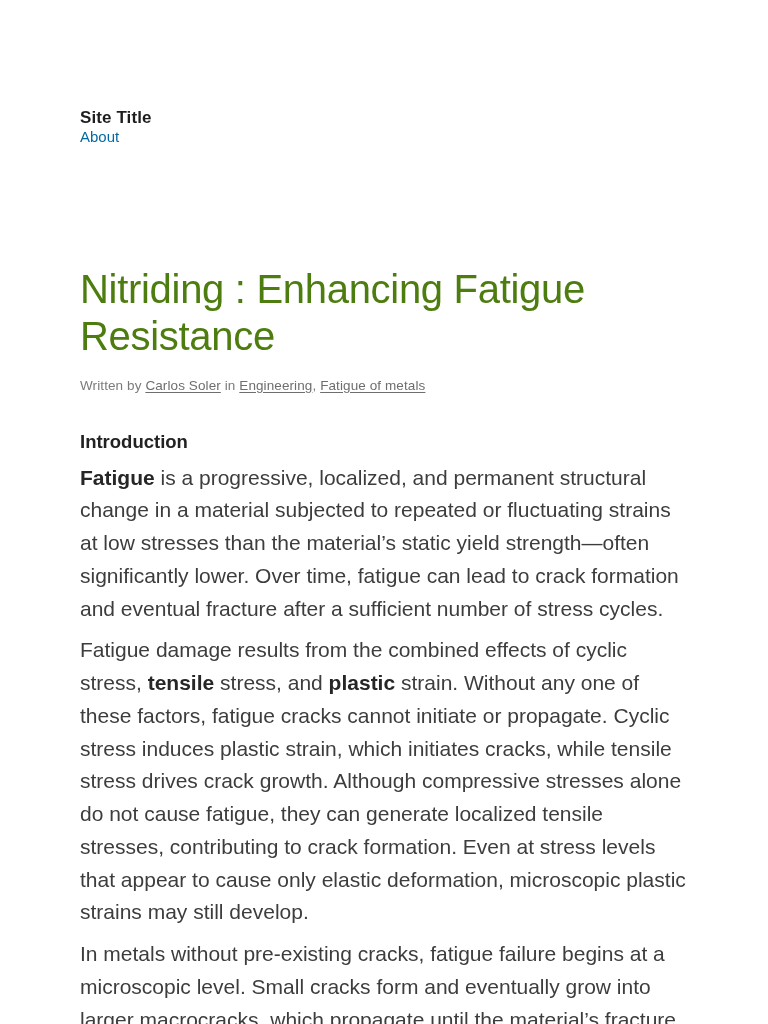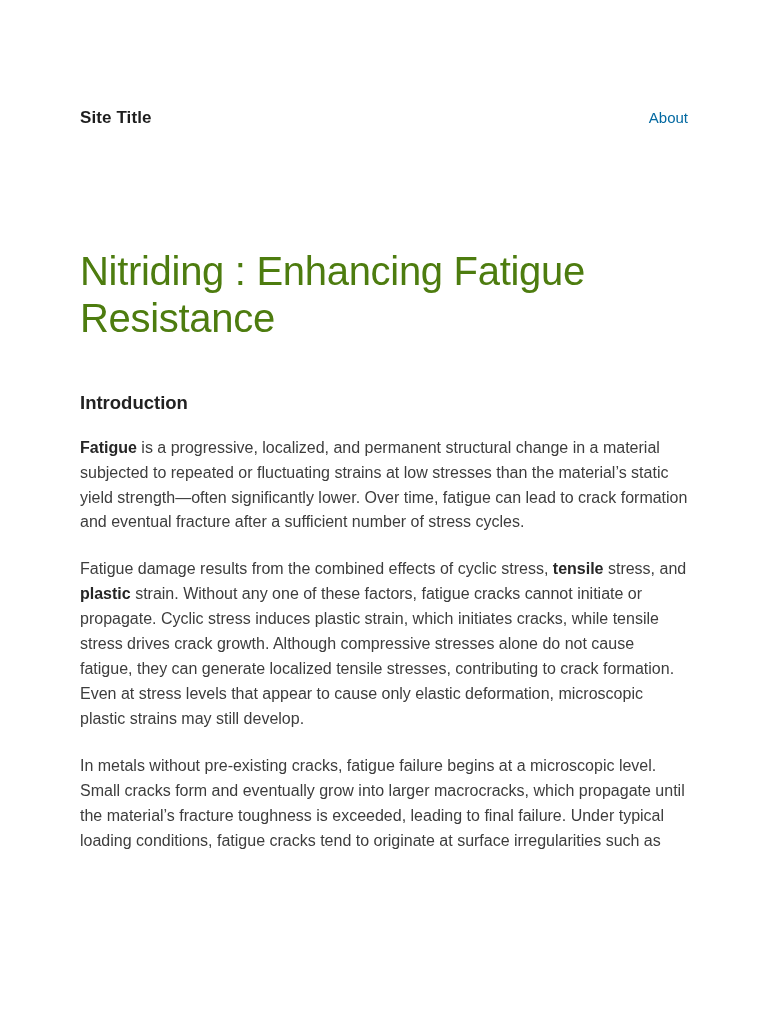--- a/index.html
+++ b/index.html
@@ -11,20 +11,21 @@
     font-family: "Liberation Sans", sans-serif;
     -webkit-font-smoothing: antialiased;
   }
   .page { padding: 0 80px; }
 
   .site-header {
     display: flex;
     justify-content: space-between;
     align-items: baseline;
     padding-top: 108px;
+    flex-direction: column;
   }
   .site-title {
     font-size: 17px;
     font-weight: 700;
     color: #1e1e1e;
     text-decoration: none;
     letter-spacing: 0.1px;
   }
   .nav-link {
     font-size: 15px;
@@ -48,29 +49,29 @@
     color: #7b7b7b;
     letter-spacing: 0.1px;
   }
   .byline-link {
     color: #6e6e6e;
     text-decoration: underline;
     text-underline-offset: 2px;
   }
 
   .section-heading {
-    margin-top: 50px;
+    margin-top: 38px;
     font-size: 18.5px;
     font-weight: 700;
     color: #222222;
   }
 
   .body-para {
-    margin-top: 22px;
-    font-size: 16px;
+    margin-top: 9px;
+    font-size: 21px;
     line-height: 1.56;
     color: #3d3d3d;
     max-width: 608px;
   }
   .body-para strong {
     font-weight: 700;
     color: #262626;
   }
 </style>
 </head>
@@ -80,20 +81,21 @@
 
   <header class="site-header">
     <a href="#" class="site-title">Site Title</a>
     <nav><a href="#" class="nav-link">About</a></nav>
   </header>
 
   <main>
 
     <h1 class="post-title">Nitriding : Enhancing Fatigue Resistance</h1>
 
+    <p class="byline"><span>Written by </span><a href="#" class="byline-link">Carlos Soler</a><span> in </span><a href="#" class="byline-link">Engineering</a><span>, </span><a href="#" class="byline-link">Fatigue of metals</a></p>
 
     <h2 class="section-heading">Introduction</h2>
 
     <p class="body-para"><strong>Fatigue</strong><span> is a progressive, localized, and permanent structural change in a material subjected to repeated or fluctuating strains at low stresses than the material’s static yield strength—often significantly lower. Over time, fatigue can lead to crack formation and eventual fracture after a sufficient number of stress cycles.</span></p>
 
     <p class="body-para"><span>Fatigue damage results from the combined effects of cyclic stress, </span><strong>tensile</strong><span> stress, and </span><strong>plastic</strong><span> strain. Without any one of these factors, fatigue cracks cannot initiate or propagate. Cyclic stress induces plastic strain, which initiates cracks, while tensile stress drives crack growth. Although compressive stresses alone do not cause fatigue, they can generate localized tensile stresses, contributing to crack formation. Even at stress levels that appear to cause only elastic deformation, microscopic plastic strains may still develop.</span></p>
 
     <p class="body-para"><span>In metals without pre-existing cracks, fatigue failure begins at a microscopic level. Small cracks form and eventually grow into larger macrocracks, which propagate until the material’s fracture toughness is exceeded, leading to final failure. Under typical loading conditions, fatigue cracks tend to originate at surface irregularities such as</span></p>
 
   </main>

